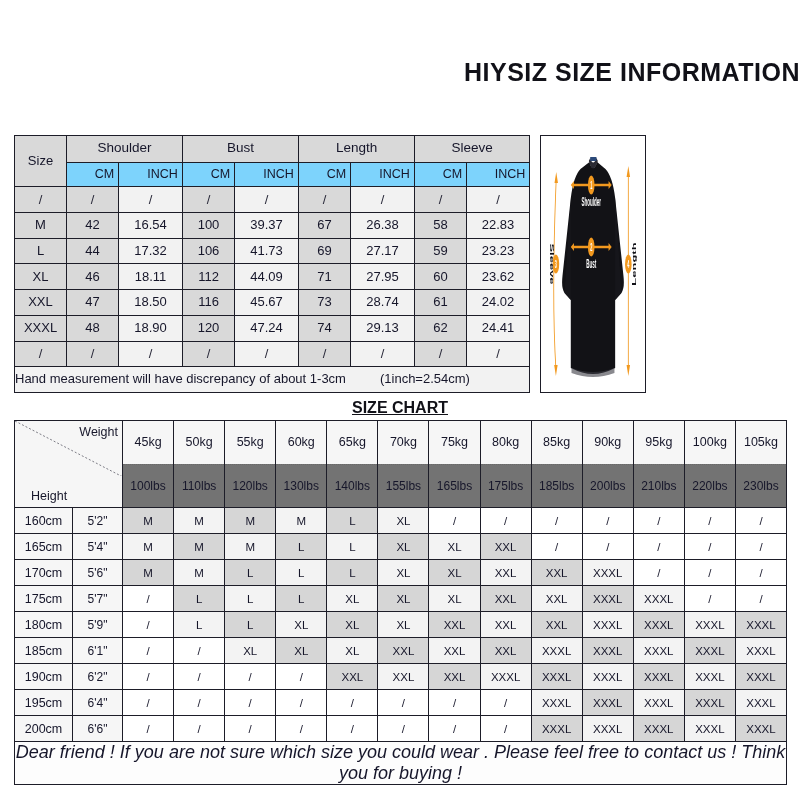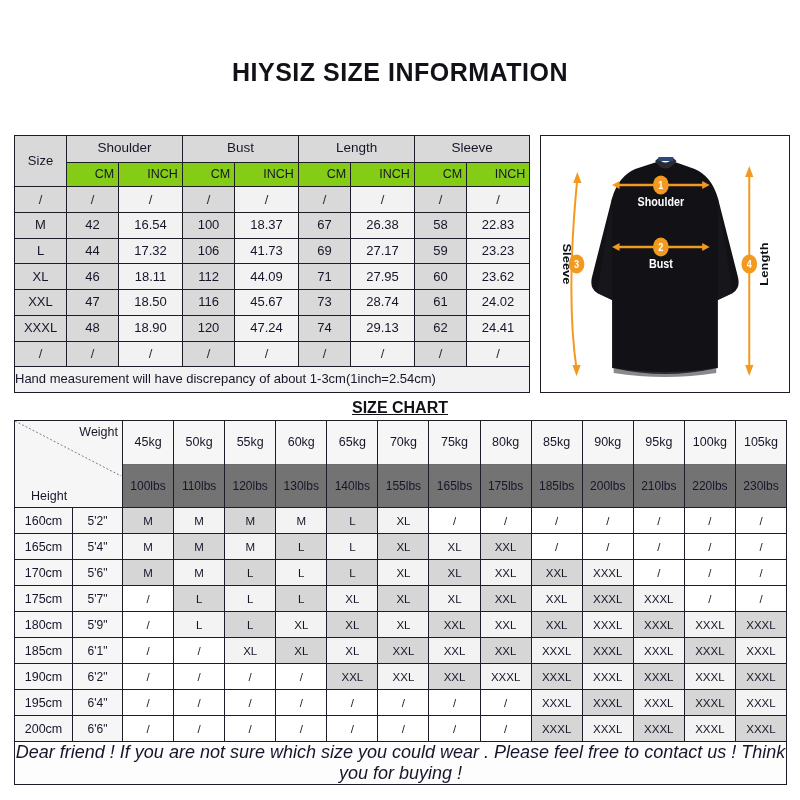--- a/index.html
+++ b/index.html
@@ -16,35 +16,35 @@
   }
   .page {
     position: relative;
     width: 800px;
     height: 800px;
     box-sizing: border-box;
   }
 
   
   .main-title {
-    text-align: center;
+    text-align: right;
     font-size: 25px;
     font-weight: bold;
     letter-spacing: 0.5px;
     color: #111118;
     padding-top: 60px;
     line-height: 1;
   }
 
   
   .top-block {
     position: absolute;
     left: 14px;
     top: 135px;
-    width: 776px;
+    width: 632px;
     height: 258px;
     display: flex;
     align-items: stretch;
   }
 
   table.spec {
     border-collapse: collapse;
     table-layout: fixed;
     width: 465px;
     height: 258px;
@@ -55,31 +55,32 @@
     text-align: center;
     vertical-align: middle;
     font-weight: normal;
     padding: 0;
     line-height: 1.1;
     color: #16162a;
   }
   table.spec .gshade { background: #d9d9d9; }
   table.spec .lshade { background: #f2f2f2; }
   table.spec .hdr    { background: #d9d9d9; font-size: 13.5px; }
-  table.spec .hdr2   { background: #84cc16; font-size: 12.5px; padding-left: 24px; }
+  table.spec .hdr2   { background: #7dd3fc; font-size: 12.5px; padding-left: 24px; }
   table.spec .sizecol { background: #d9d9d9; }
   table.spec .slash  { color: #2a2a3a; }
   .note-row td {
     background: #f2f2f2;
     font-size: 13px;
     text-align: left;
     padding-left: 10px;
   }
   .note-row .note-inner {
     display: flex;
+    gap: 34px;
   }
 
   
   .illu {
     flex: 1;
     margin-left: 10px;
     border: 1px solid #1d1d28;
     background: #ffffff;
     position: relative;
     overflow: hidden;
@@ -225,21 +226,21 @@
             <td class="gshade slash">/</td>
             <td class="lshade slash">/</td>
             <td class="gshade slash">/</td>
             <td class="lshade slash">/</td>
           </tr>
           <tr>
             <td class="sizecol">M</td>
             <td class="gshade">42</td>
             <td class="lshade">16.54</td>
             <td class="gshade">100</td>
-            <td class="lshade">18.37</td>
+            <td class="lshade">39.37</td>
             <td class="gshade">67</td>
             <td class="lshade">26.38</td>
             <td class="gshade">58</td>
             <td class="lshade">22.83</td>
           </tr>
           <tr>
             <td class="sizecol">L</td>
             <td class="gshade">44</td>
             <td class="lshade">17.32</td>
             <td class="gshade">106</td>

